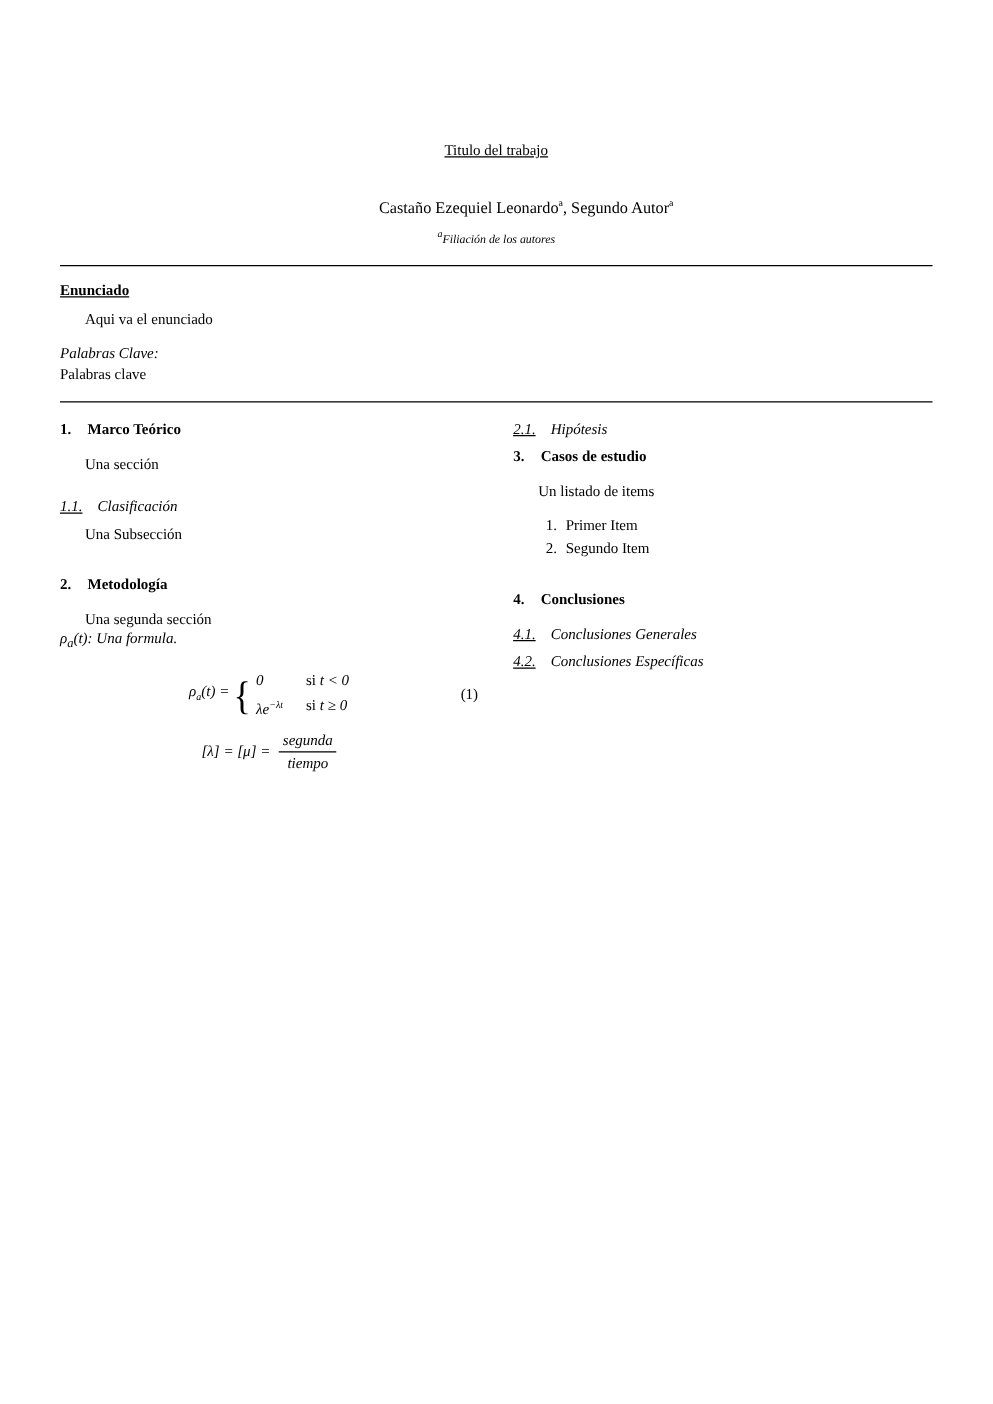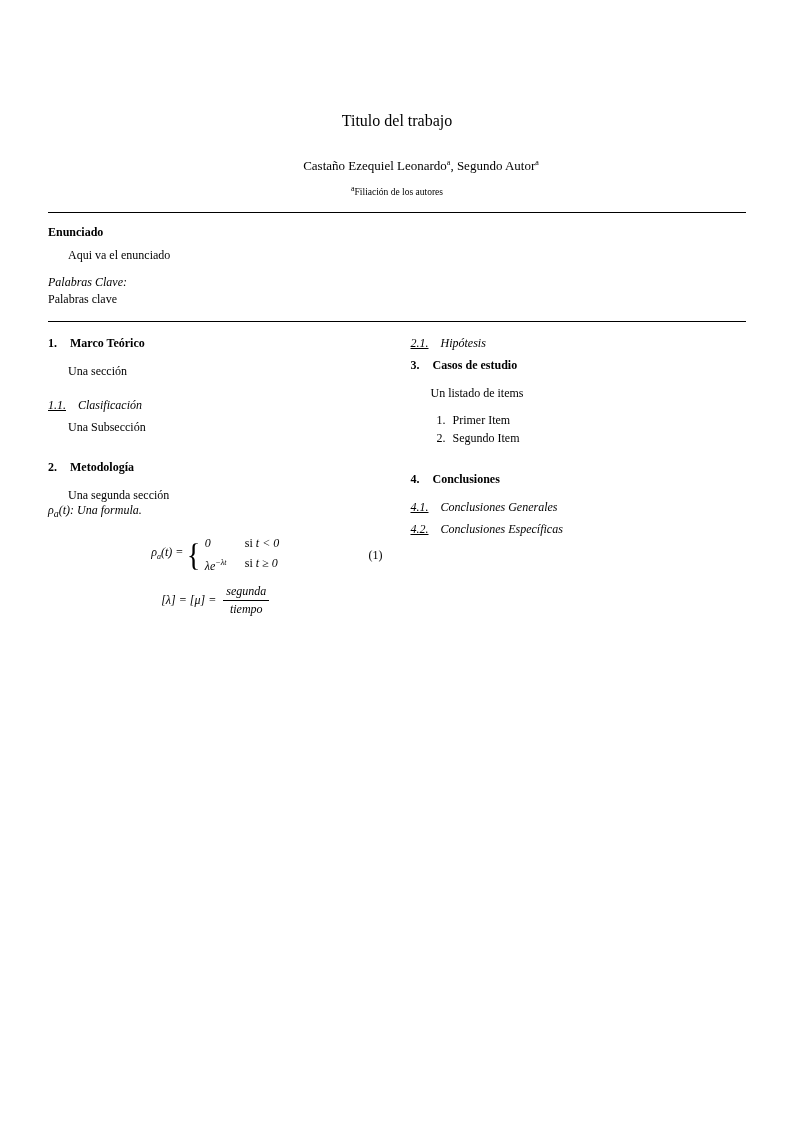--- a/index.html
+++ b/index.html
@@ -9,29 +9,29 @@
     width: 794px;
     height: 1123px;
     margin: 0 auto;
     background: #ffffff;
     color: #000000;
     font-family: "Liberation Serif", serif;
     overflow: hidden;
   }
   
   .header { text-align: center; padding-top: 110px; }
-  .title { font-size: 16px; font-weight: normal; line-height: 21px; }
+  .title { font-size: 12px; font-weight: normal; line-height: 21px; text-decoration: underline; }
   .authors { margin-top: 27px; font-size: 13px; line-height: 16px; padding-left: 48px; }
   .authors sup, .affiliation sup { font-size: 8px; vertical-align: super; line-height: 0; }
-  .affiliation { margin-top: 12px; font-size: 9.5px; line-height: 12px; }
+  .affiliation { margin-top: 12px; font-size: 9.5px; font-style: italic; line-height: 12px; }
   
   .rule { border: 0; border-top: 1px solid #000; margin: 14px 48px 0 48px; }
   
   .abstract { margin: 12px 49px 0 48px; font-size: 12px; line-height: 15px; }
-  .abstract-heading { font-weight: bold; }
+  .abstract-heading { font-weight: bold; text-decoration: underline; }
   .abstract-body { margin-top: 8px; text-indent: 22px; }
   .keywords-label { margin-top: 12px; font-style: italic; }
   .keywords-value { margin-top: 2px; }
   
   .columns { display: flex; margin: 14px 49px 0 48px; gap: 28px; }
   .col { width: 335px; font-size: 12px; line-height: 15px; }
   .sec { display: flex; font-weight: bold; }
   .sec-num { width: 22px; flex-shrink: 0; }
   .subsec { display: flex; font-style: italic; }
   .subsec-num { width: 30px; flex-shrink: 0; text-decoration: underline; }

